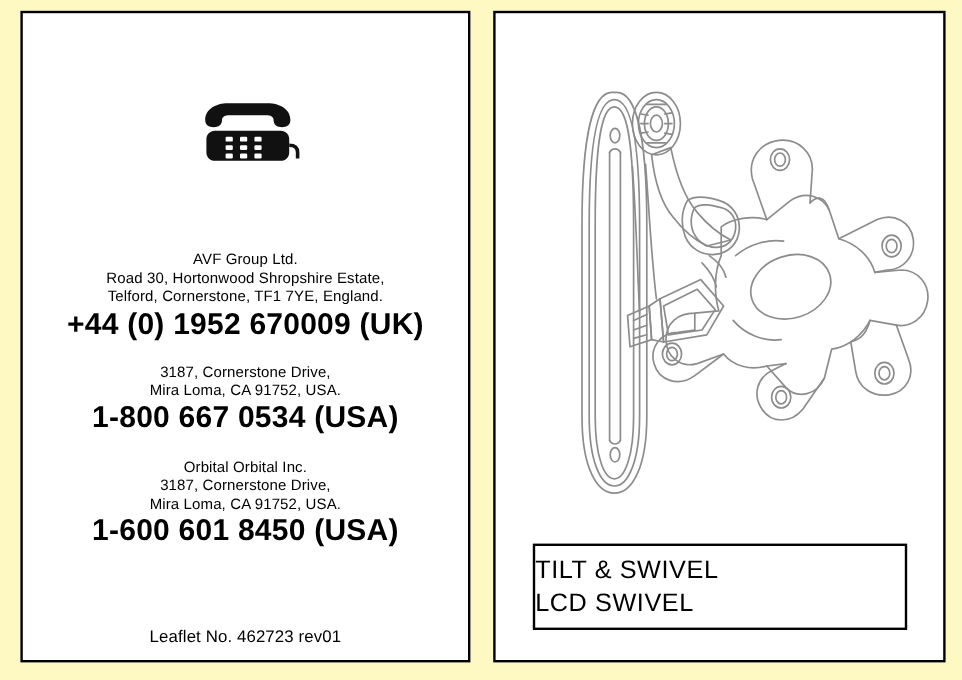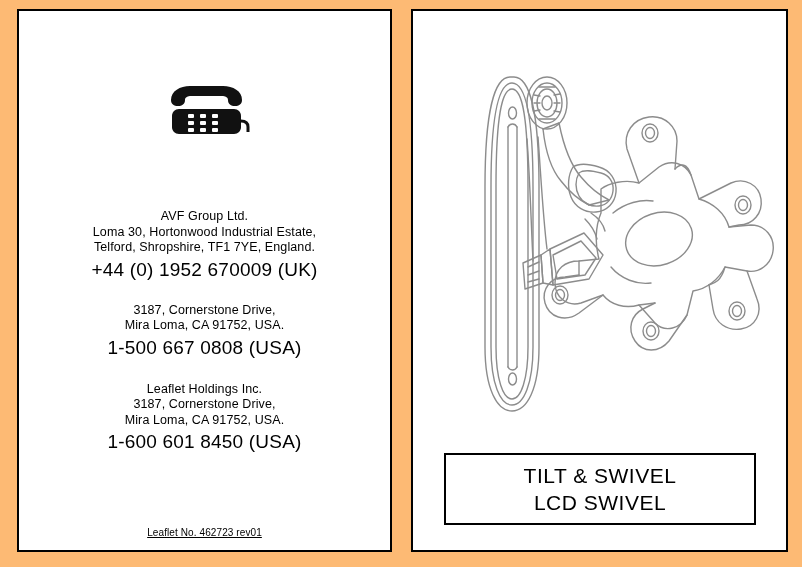--- a/index.html
+++ b/index.html
@@ -13,21 +13,21 @@
     font-family: "Liberation Sans", sans-serif;
     color: #000000;
     position: relative;
     overflow: hidden;
   }
   .page {
     position: absolute;
     left: 0; top: 0;
     width: 802px;
     height: 567px;
-    background: #fdba74;
+    background: #fef9c3;
   }
   
   .panel {
     position: absolute;
     border: 2px solid #000;
     background: #fff;
     box-sizing: border-box;
   }
   #left-panel {
     left: 17px;
@@ -59,61 +59,59 @@
   }
   .addr-line {
     font-family: "Liberation Sans", sans-serif;
     font-size: 12.5px;
     line-height: 15.5px;
     letter-spacing: 0.1px;
     color: #000;
   }
   .tel-line {
     font-family: "Liberation Sans", sans-serif;
-    font-weight: normal;
-    font-size: 19px;
+    font-weight: bold;
+    font-size: 25px;
     line-height: 24px;
     letter-spacing: 0.2px;
     margin-top: 2px;
     color: #000;
   }
   #contact-uk { margin-top: 70px; }
   #contact-usa1 { margin-top: 21px; }
   #contact-usa2 { margin-top: 22px; }
 
   .leaflet-no {
     position: absolute;
     bottom: 12px;
     left: 0;
     width: 100%;
     text-align: center;
-    font-size: 10px;
+    font-size: 14px;
     letter-spacing: 0.1px;
     color: #000;
-    text-decoration: underline;
   }
   
   .drawing-wrap {
     position: absolute;
     left: 0;
     top: 6px;
     width: 100%;
     height: 420px;
   }
   .title-box {
     position: absolute;
     left: 31px;
     bottom: 25px;
     width: 312px;
     height: 72px;
     border: 2px solid #000;
     box-sizing: border-box;
     display: flex;
     flex-direction: column;
-    align-items: center;
     justify-content: center;
   }
   .title-line {
     font-family: "Liberation Sans", sans-serif;
     font-size: 21px;
     line-height: 27px;
     letter-spacing: 0.5px;
     color: #000;
   }
 </style>
@@ -146,33 +144,33 @@
             <rect x="43" y="45" width="6" height="4" rx="1"></rect>
             <rect x="55" y="45" width="6" height="4" rx="1"></rect>
           </g>
 
           <path d="M84 38 C89 38 91 40 91 44 L91 49" stroke="#111" stroke-width="3" fill="none"></path>
         </svg>
       </div>
 
       <div class="contact-block" id="contact-uk">
         <div class="addr-line">AVF Group Ltd.</div>
-        <div class="addr-line">Loma 30, Hortonwood Industrial Estate,</div>
-        <div class="addr-line">Telford, Shropshire, TF1 7YE, England.</div>
+        <div class="addr-line">Road 30, Hortonwood Shropshire Estate,</div>
+        <div class="addr-line">Telford, Cornerstone, TF1 7YE, England.</div>
         <div class="tel-line">+44 (0) 1952 670009 (UK)</div>
       </div>
 
       <div class="contact-block" id="contact-usa1">
         <div class="addr-line">3187, Cornerstone Drive,</div>
         <div class="addr-line">Mira Loma, CA 91752, USA.</div>
-        <div class="tel-line">1-500 667 0808 (USA)</div>
+        <div class="tel-line">1-800 667 0534 (USA)</div>
       </div>
 
       <div class="contact-block" id="contact-usa2">
-        <div class="addr-line">Leaflet Holdings Inc.</div>
+        <div class="addr-line">Orbital Orbital Inc.</div>
         <div class="addr-line">3187, Cornerstone Drive,</div>
         <div class="addr-line">Mira Loma, CA 91752, USA.</div>
         <div class="tel-line">1-600 601 8450 (USA)</div>
       </div>
 
       <div class="leaflet-no">Leaflet No. 462723 rev01</div>
     </div>
   </div>
 
   <div class="panel" id="right-panel">

